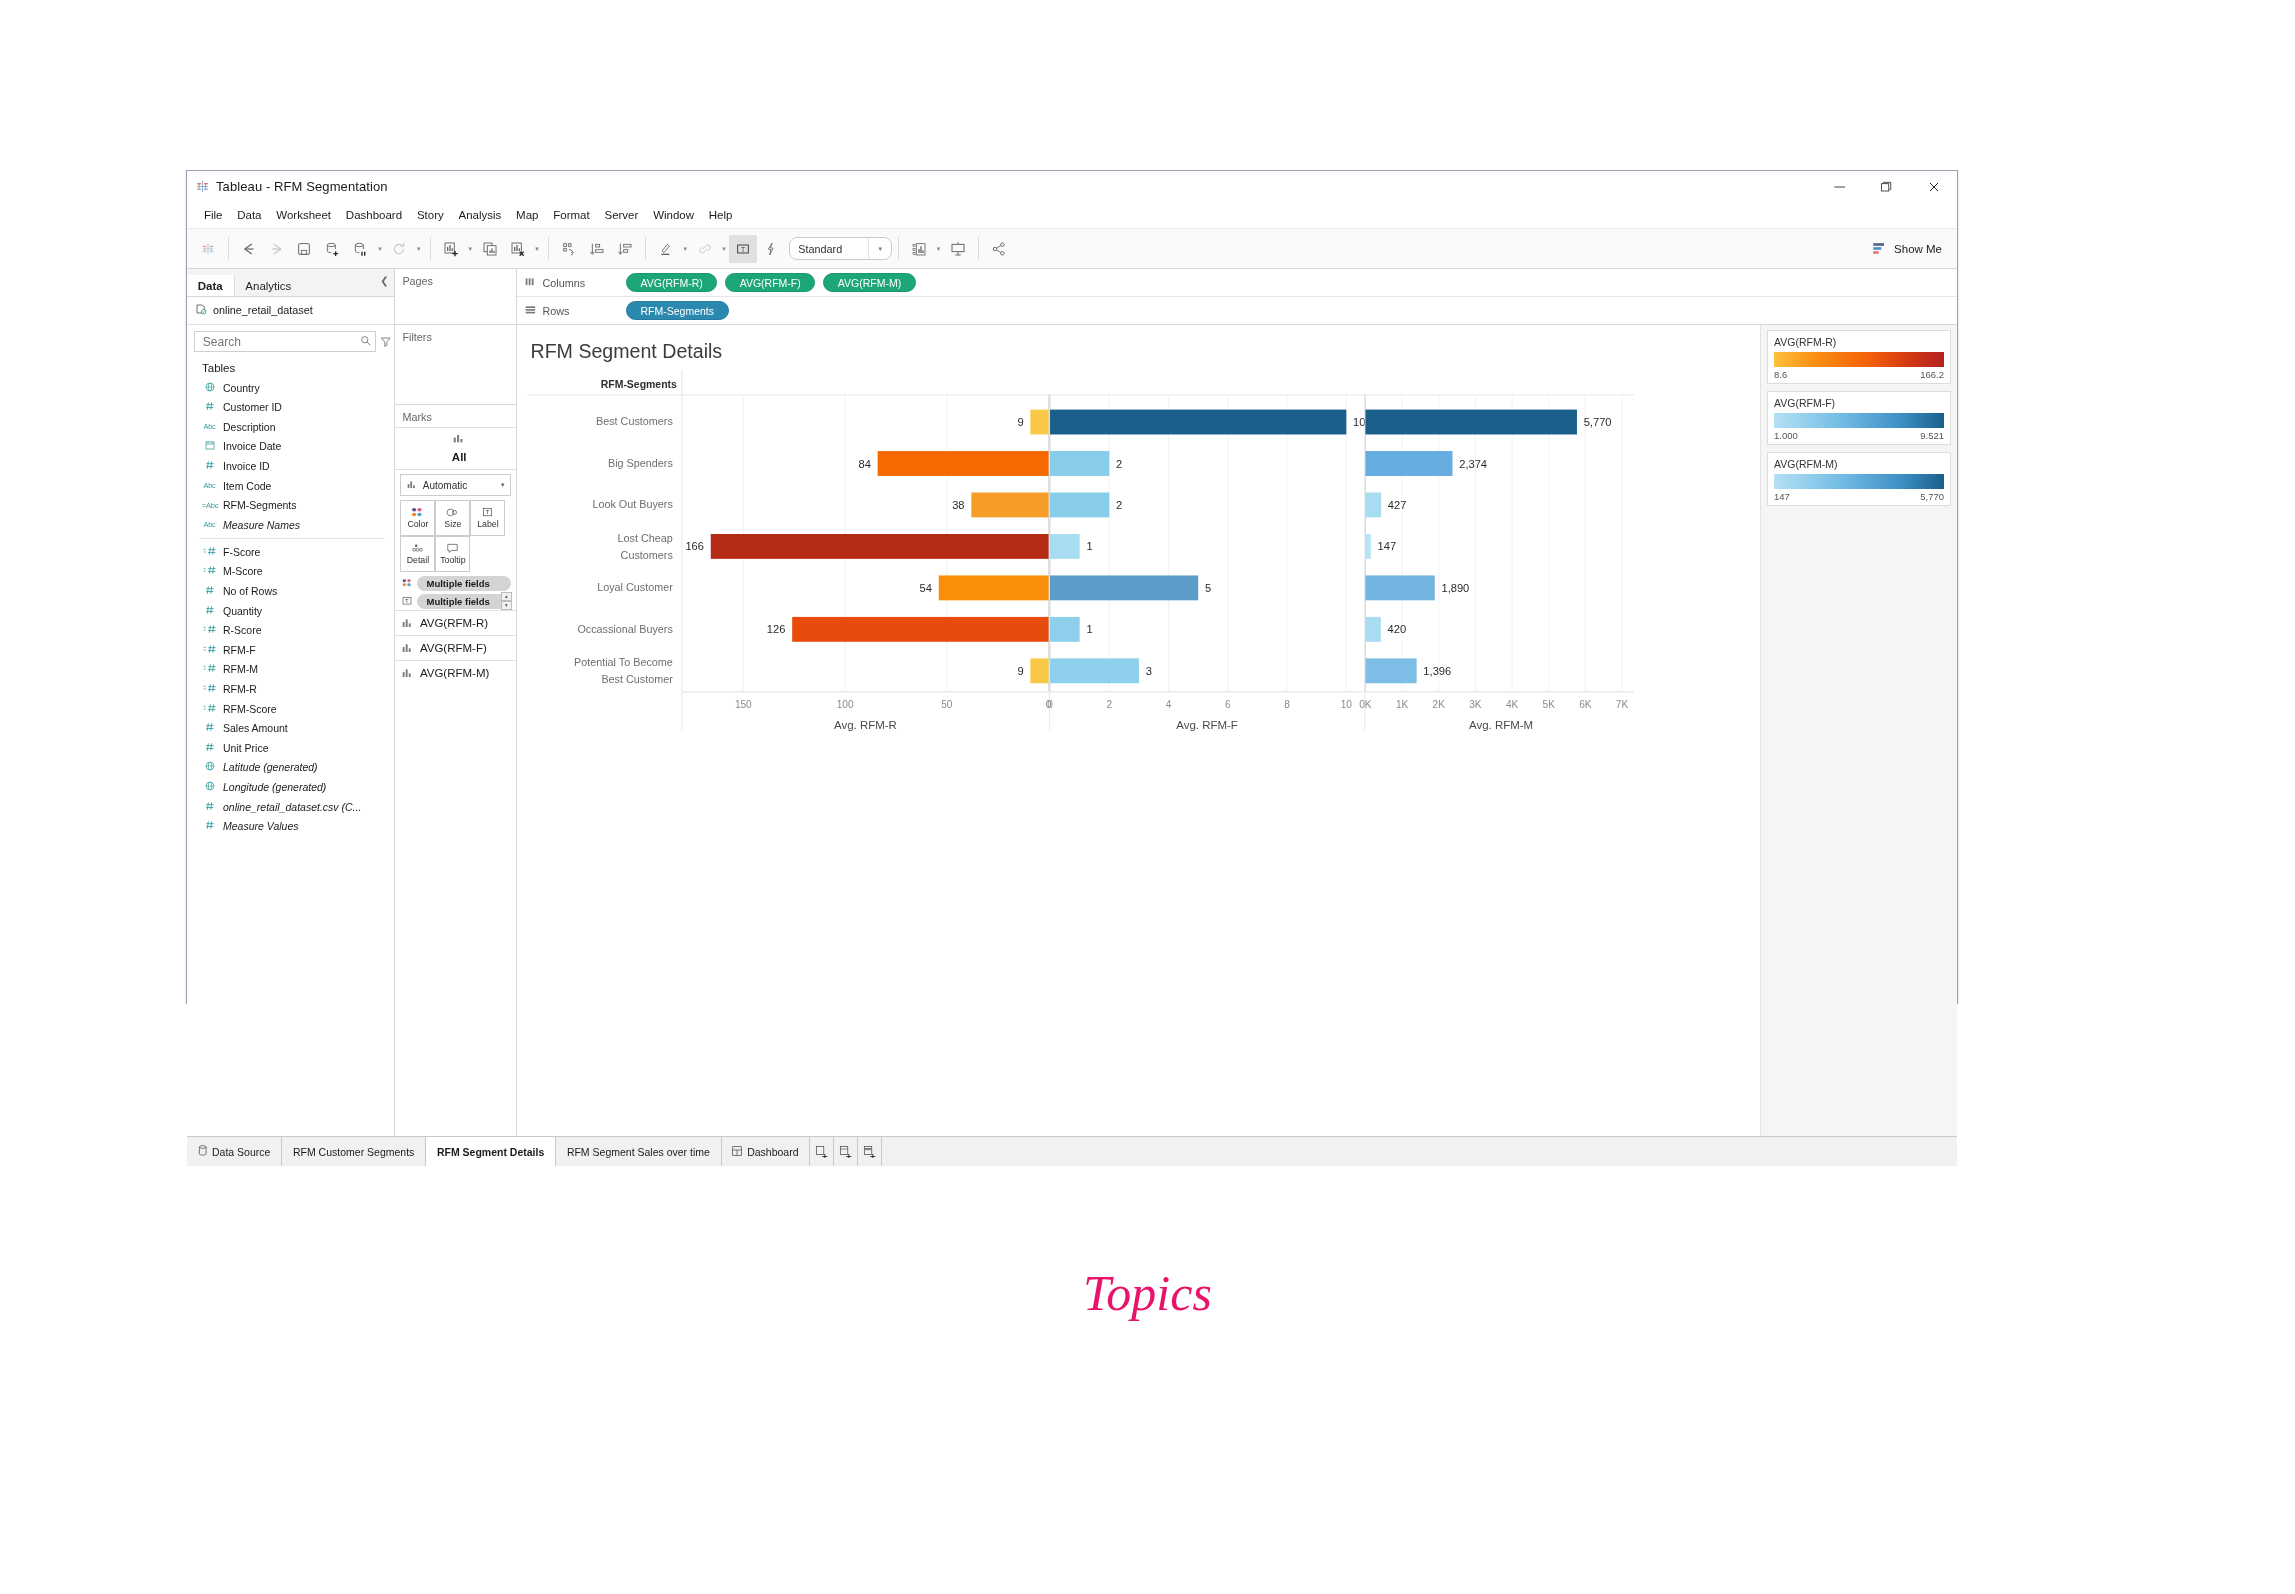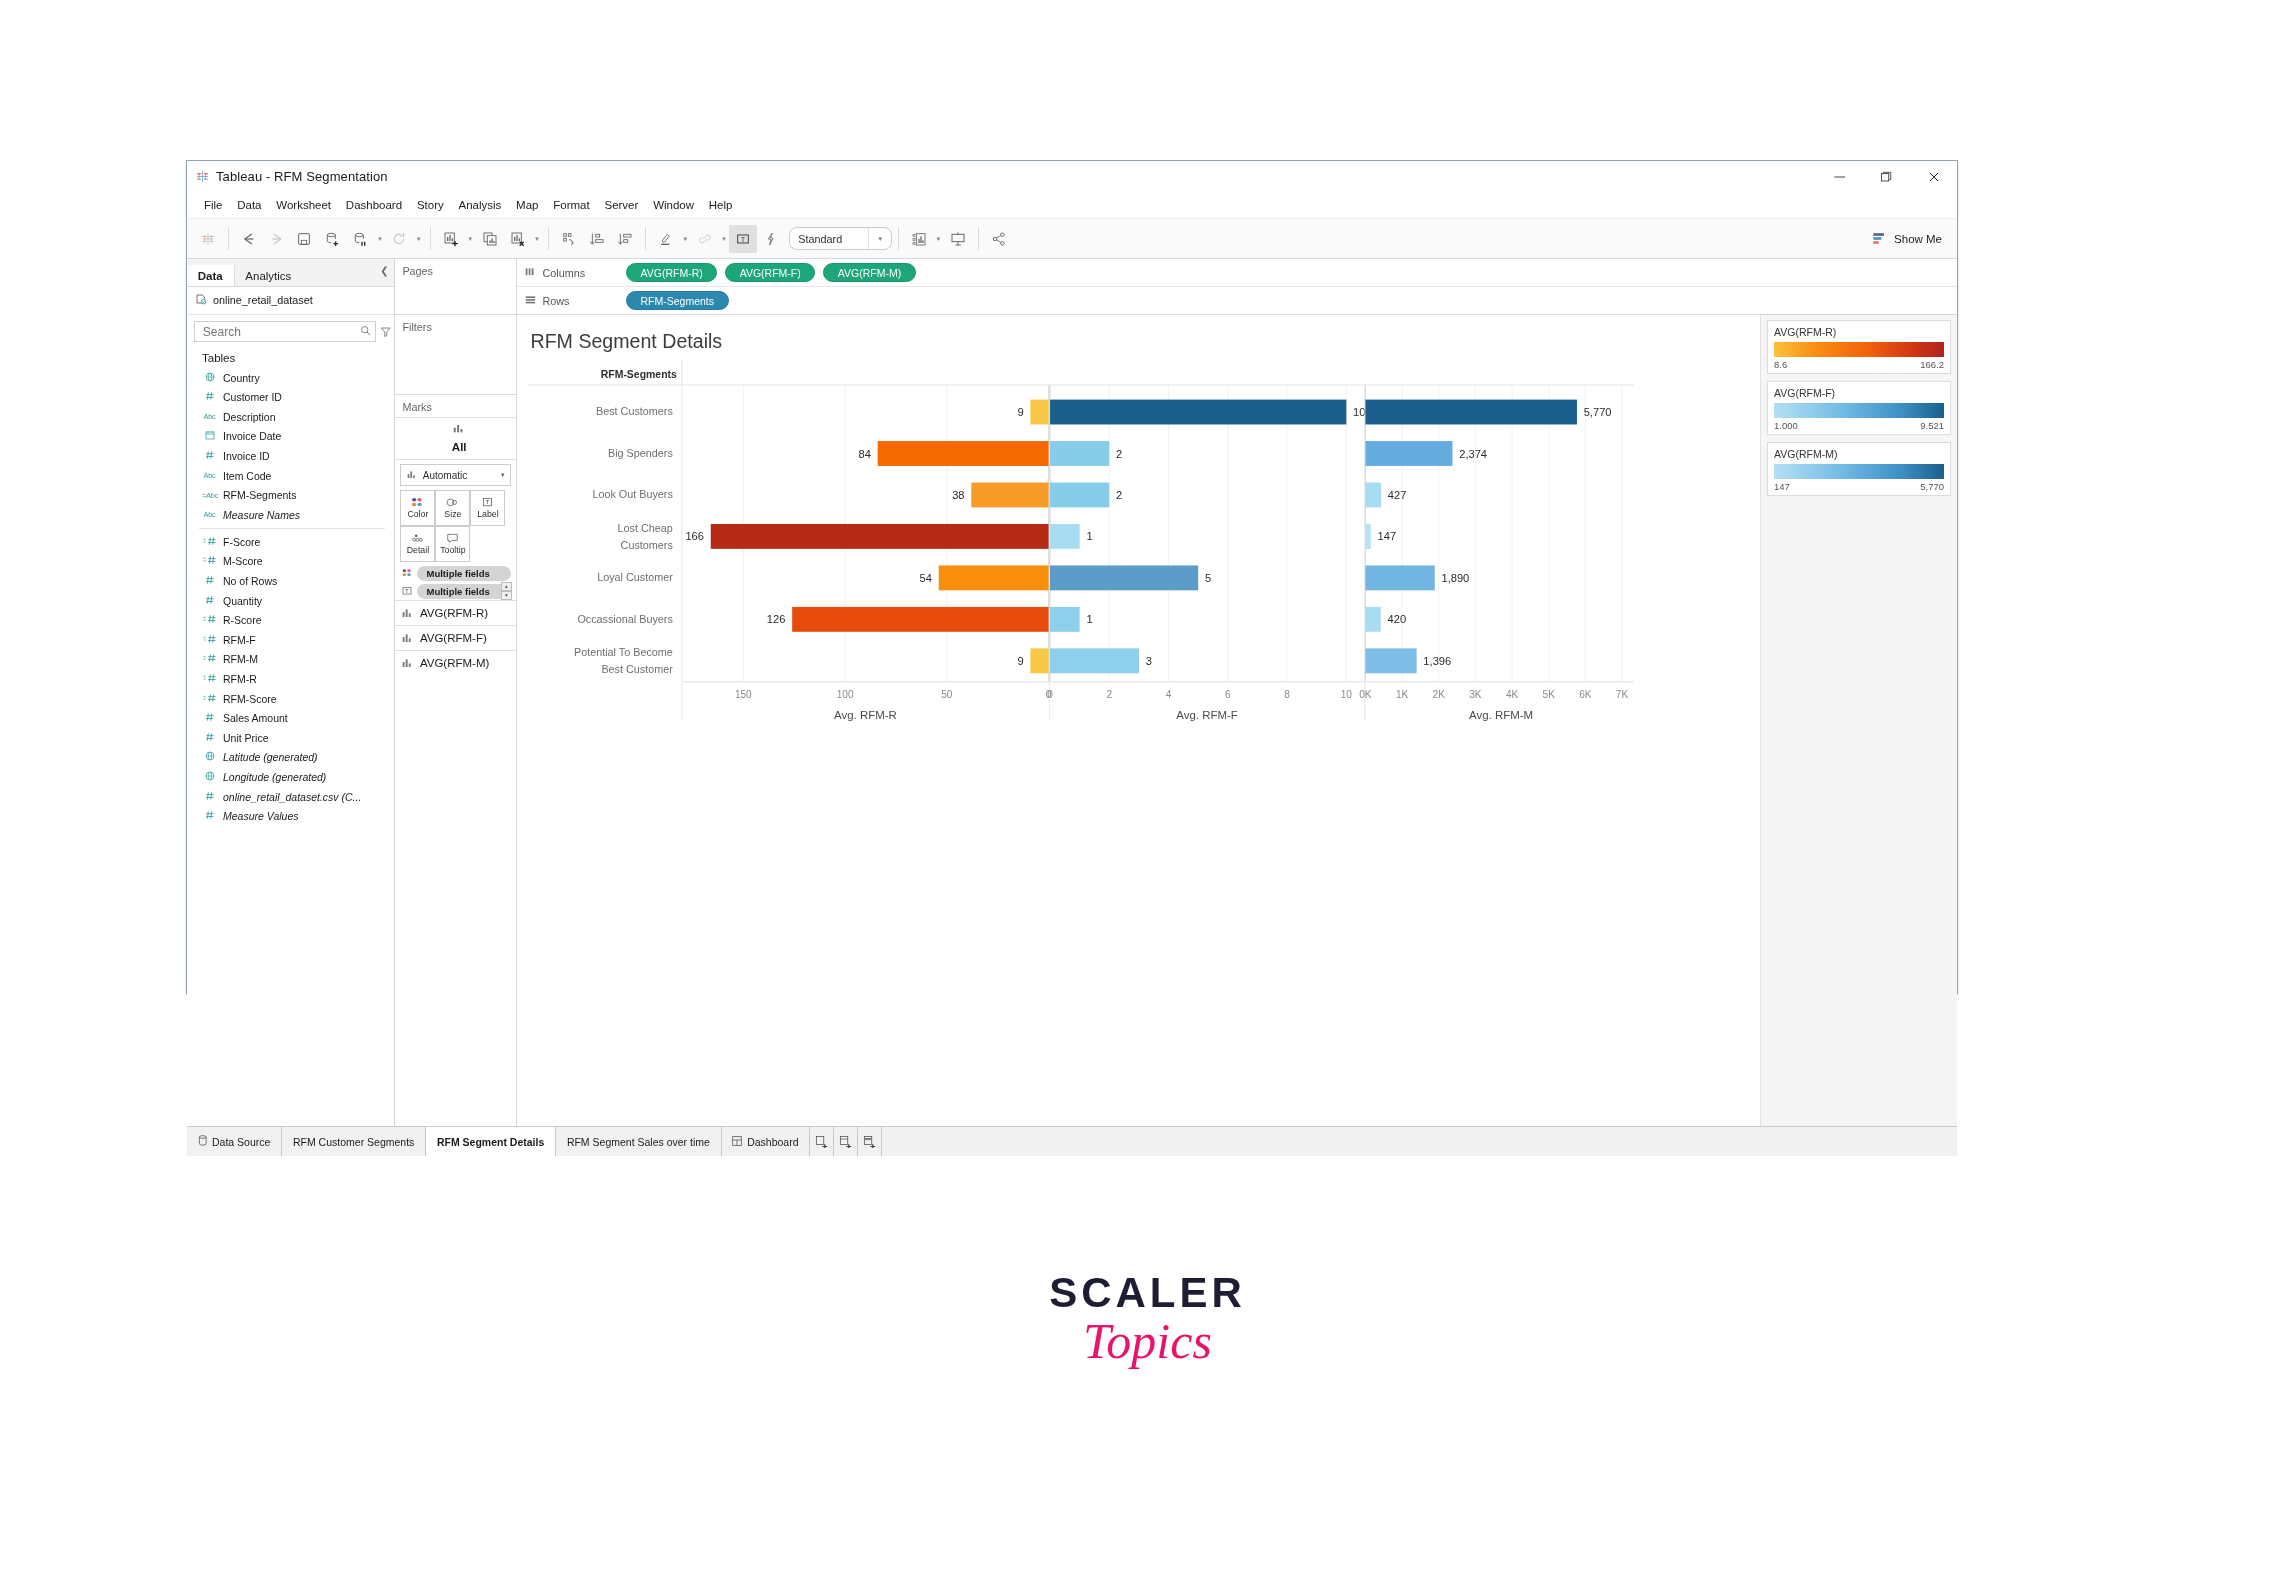--- a/index.html
+++ b/index.html
@@ -5,21 +5,21 @@
   * { box-sizing: border-box; }
   html, body { margin:0; padding:0; }
   body {
     width:2295px; height:1595px;
     background:#ffffff;
     font-family:"Liberation Sans", sans-serif;
     -webkit-font-smoothing:antialiased;
   }
   
   #app-window{
-    position:absolute; left:186px; top:160px;
+    position:absolute; left:186px; top:170px;
     width:1772px; height:834px;
     background:#0369a1;
     border:1.4px solid #96a3b5;
     box-shadow:0 0.7px 2px rgba(0,0,0,.18);
   }
   
   .titlebar{
     height:31px; display:flex; align-items:center;
     padding-left:8px; background:#ffffff;
     position:relative;
@@ -1026,16 +1026,15 @@
       <svg width="13.5" height="13.5" viewBox="0 0 20 20">
           <rect x="2" y="2" width="11" height="3" fill="none" stroke="#4a4a4a" stroke-width="1.1"></rect>
           <rect x="2" y="7" width="11" height="7" fill="none" stroke="#4a4a4a" stroke-width="1.1"></rect>
           <path d="M11 17h7M14.5 13.5v7" stroke="#333" stroke-width="1.5"></path>
         </svg>
     </div>
   </div>
 </div>
 
 <div class="logo">
-  <div class="scaler">SCALER</div>
   <div class="topics">Topics</div>
 </div>
 
 
 </body></html>

